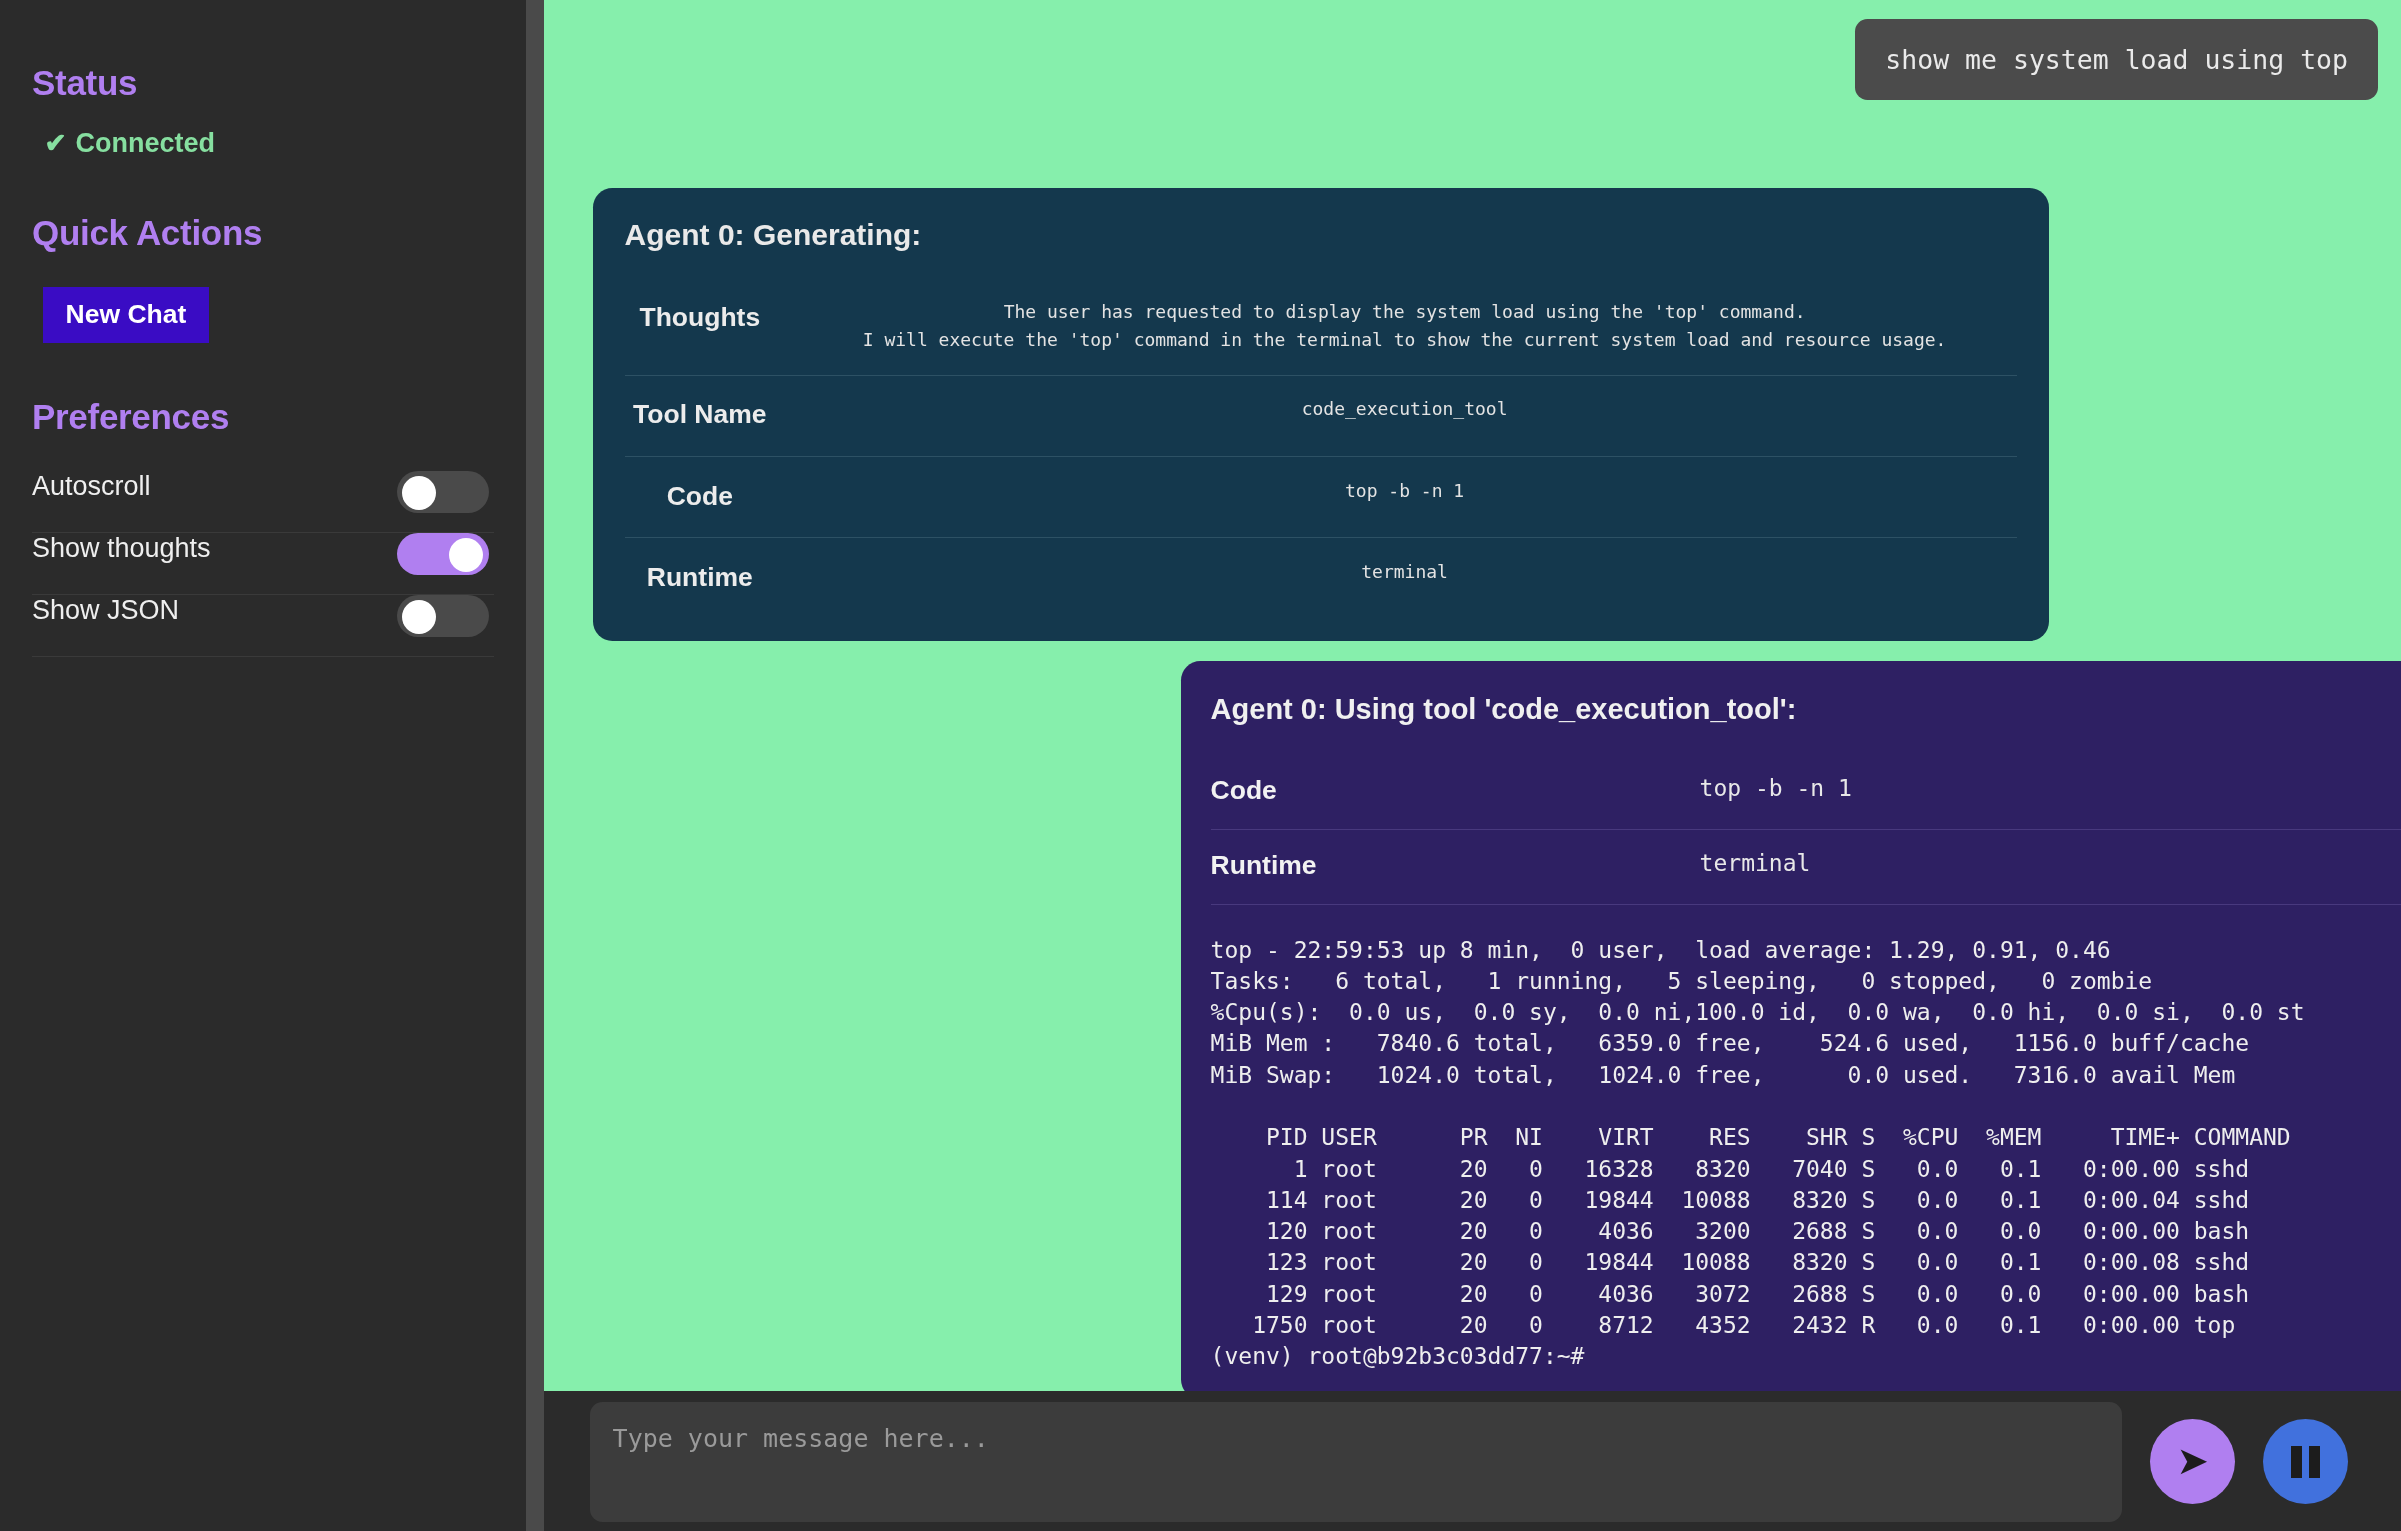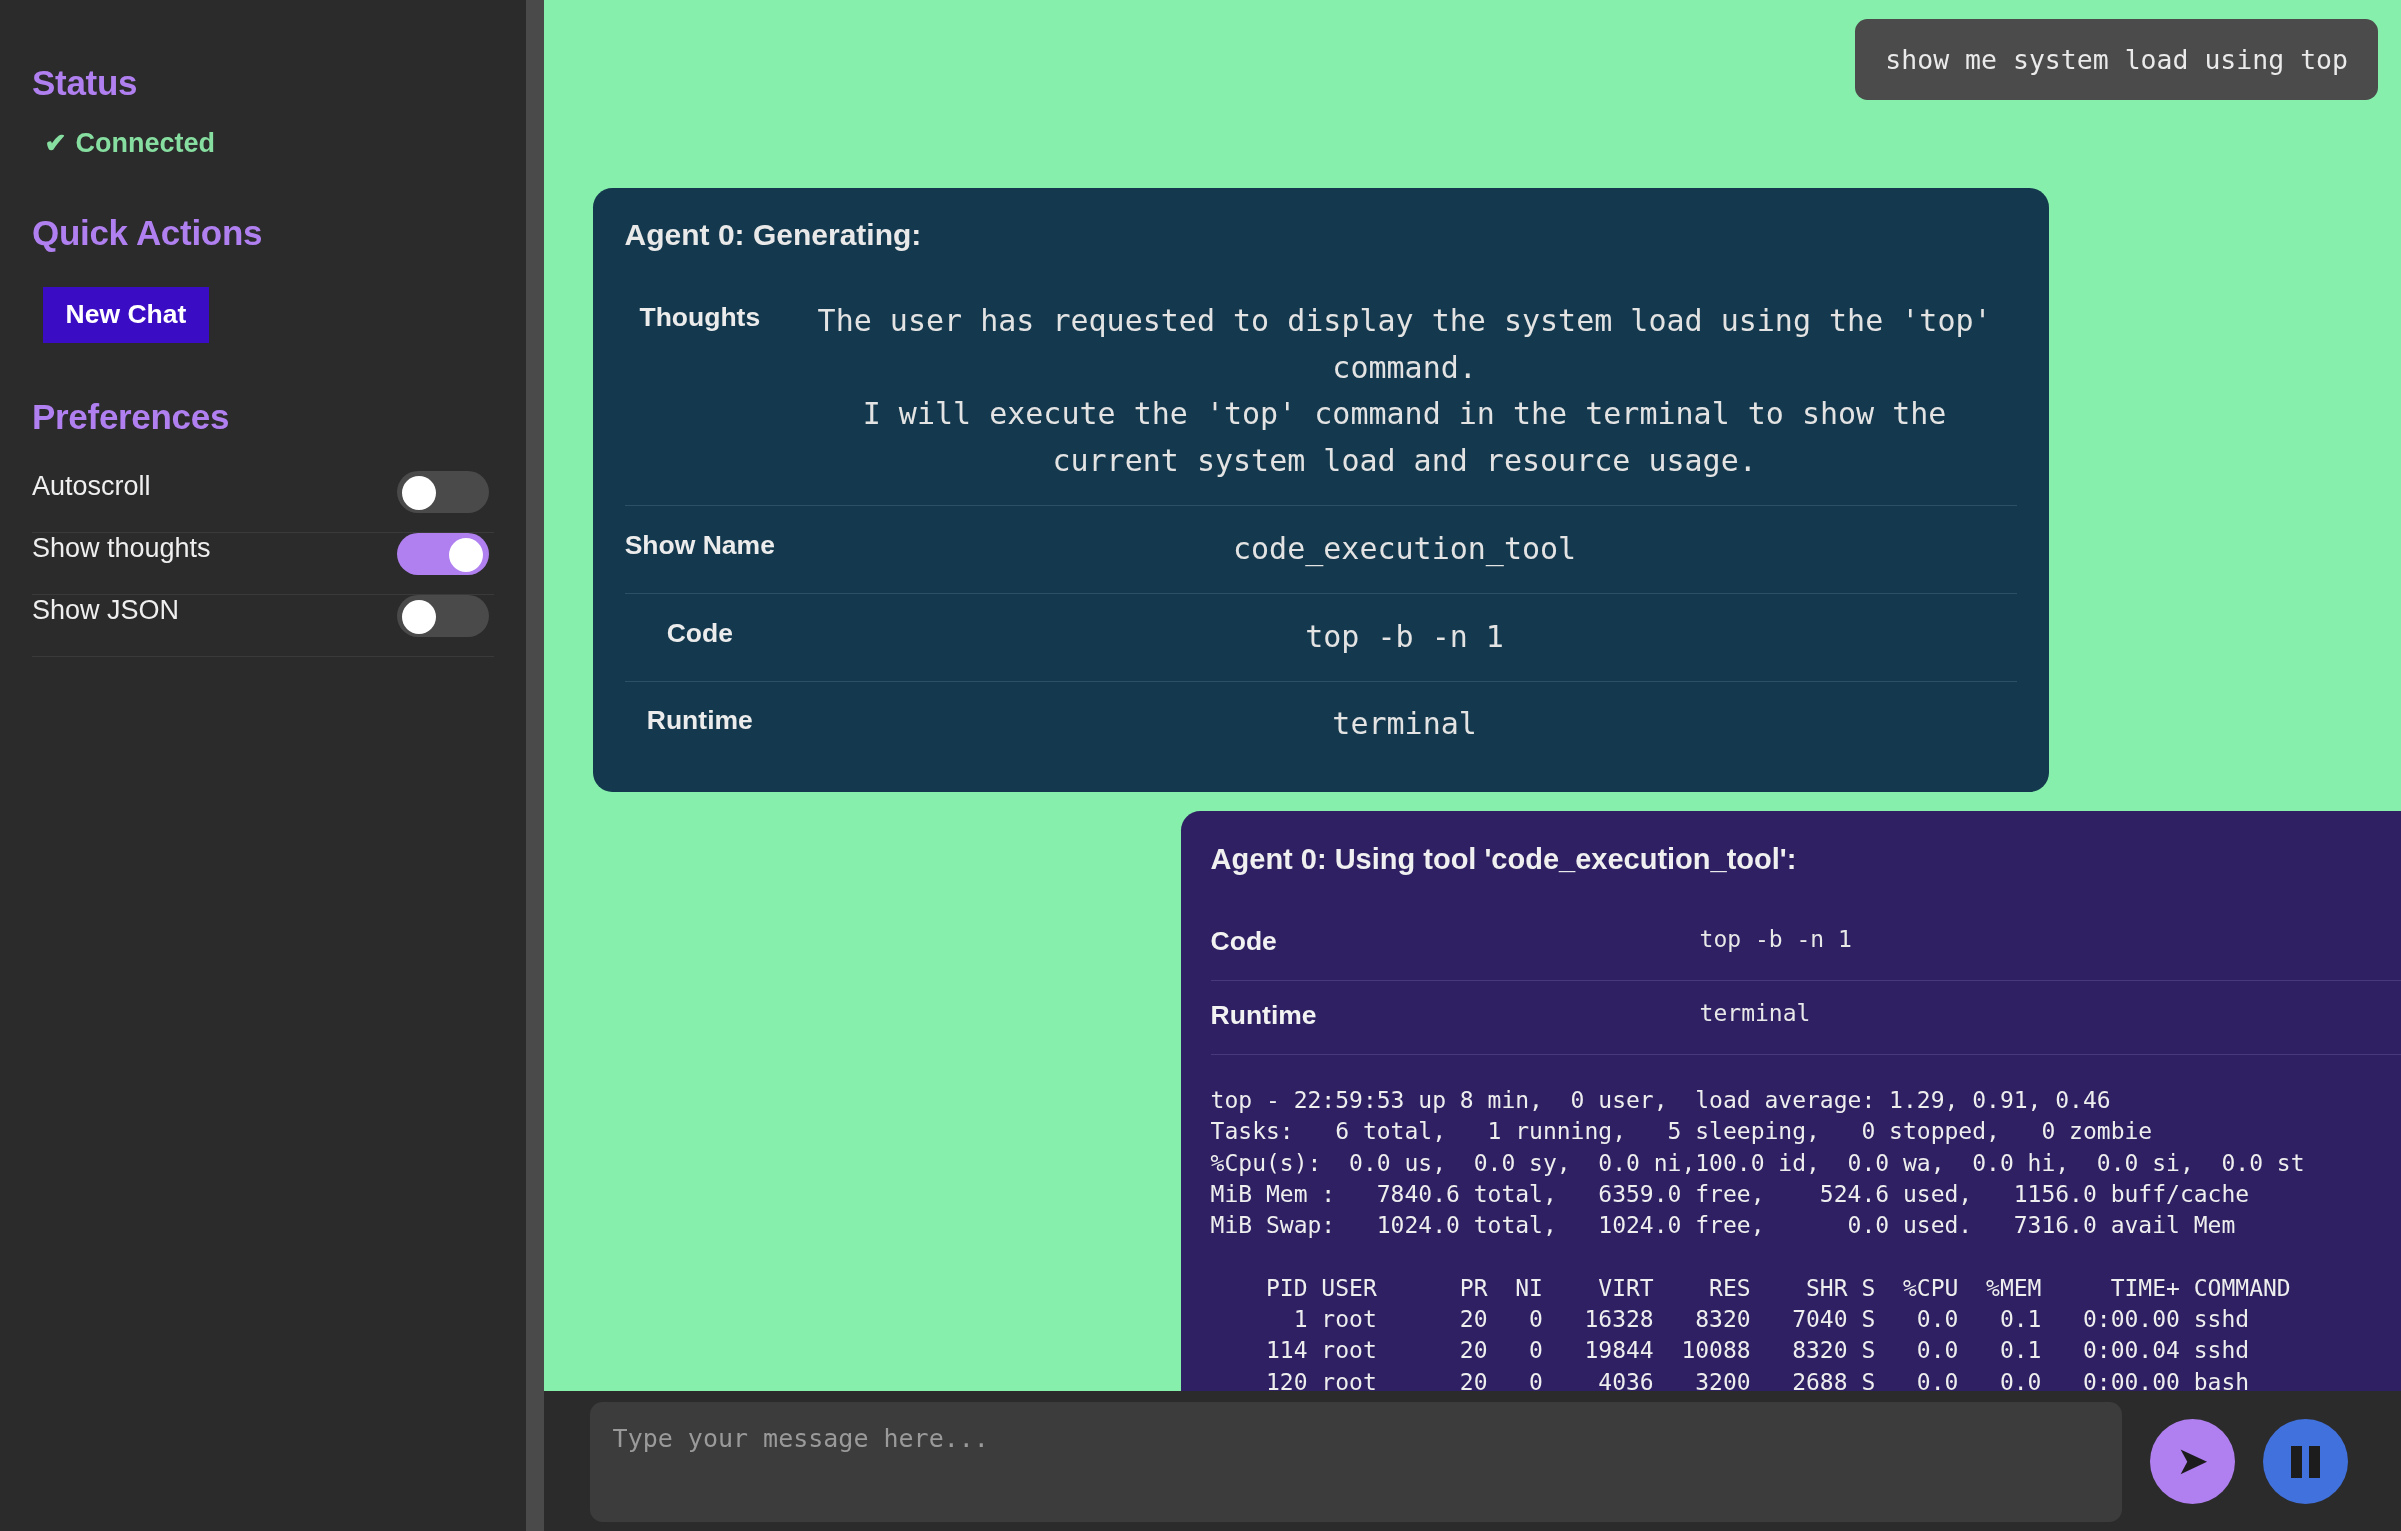--- a/index.html
+++ b/index.html
@@ -185,21 +185,21 @@
     font-size: 26.5px;
     font-weight: bold;
     color: #ececec;
     flex: 0 0 auto;
     min-width: 0;
     padding-right: 17.6px;
     line-height: 1.5;
   }
   .kv-val {
     font-family: "DejaVu Sans Mono", monospace;
-    font-size: 30px;
+    font-size: 18px;
     color: #e3e3e3;
     line-height: 1.55;
     white-space: pre-wrap;
     flex: 1 1 auto;
   }
   .kv-key.w-thoughts { width: 168px; }
   .kv-key.w-tool     { width: 168px; }
   .kv-key.w-code     { width: 168px; }
   .kv-key.w-runtime  { width: 168px; }
 
@@ -370,21 +370,21 @@
       <div class="panel-generating">
         <div class="panel-title">Agent 0: Generating:</div>
 
         <div class="kv-row">
           <div class="kv-key w-thoughts">Thoughts</div>
           <div class="kv-val">The user has requested to display the system load using the 'top' command.
 I will execute the 'top' command in the terminal to show the current system load and resource usage.</div>
         </div>
 
         <div class="kv-row">
-          <div class="kv-key w-tool">Show Name</div>
+          <div class="kv-key w-tool">Tool Name</div>
           <div class="kv-val">code_execution_tool</div>
         </div>
 
         <div class="kv-row">
           <div class="kv-key w-code">Code</div>
           <div class="kv-val">top -b -n 1</div>
         </div>
 
         <div class="kv-row">
           <div class="kv-key w-runtime">Runtime</div>

